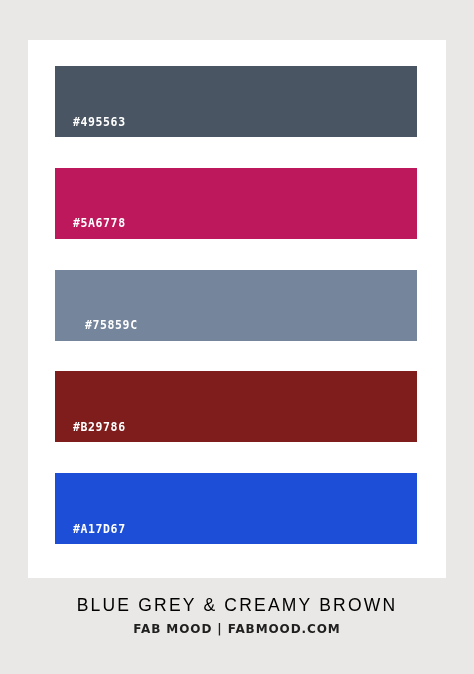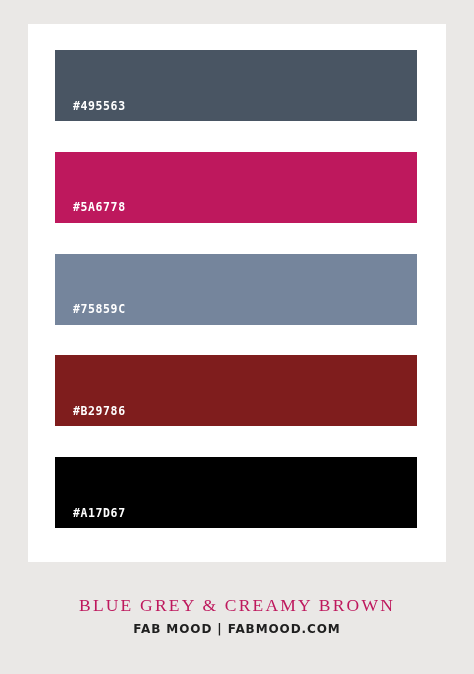--- a/index.html
+++ b/index.html
@@ -16,21 +16,21 @@
   .poster {
     position: relative;
     width: 474px;
     height: 674px;
     background: #eae8e6;
     box-sizing: border-box;
   }
   .card {
     position: absolute;
     left: 28px;
-    top: 24px;
+    top: 40px;
     width: 418px;
     height: 538px;
     background: #ffffff;
     box-sizing: border-box;
   }
   .swatch-stack {
     position: absolute;
     left: 27px;
     top: 26px;
     width: 362px;
@@ -59,25 +59,25 @@
     white-space: nowrap;
   }
   .caption {
     position: absolute;
     left: 0;
     top: 596px;
     width: 474px;
     text-align: center;
   }
   .caption-title {
-    font-family: Liberation Serif, serif;
+    font-family: Liberation Sans, sans-serif;
     font-size: 17.5px;
     font-weight: 400;
     letter-spacing: 2.2px;
-    color: #be185d;
+    color: #000000;
     line-height: 1.1;
     white-space: nowrap;
   }
   .caption-sub {
     margin-top: 8px;
     font-family: "DejaVu Sans", "Liberation Sans", sans-serif;
     font-size: 12px;
     font-weight: bold;
     letter-spacing: 0.9px;
     color: #1f1f1f;
@@ -96,29 +96,29 @@
 
       <div class="swatch" style="background-color: rgb(73, 85, 99);">
         <span class="swatch-label">#495563</span>
       </div>
 
       <div class="swatch" style="background-color: #be185d;">
         <span class="swatch-label">#5A6778</span>
       </div>
 
 
-      <div class="swatch" style="background-color: rgb(117, 133, 156);">
+      <div class="swatch" style="background-color: rgb(117, 133, 156); padding-left: 12px;">
         <span class="swatch-label">#75859C</span>
       </div>
 
       <div class="swatch" style="background-color: #7f1d1d;">
         <span class="swatch-label">#B29786</span>
       </div>
 
-      <div class="swatch" style="background-color: #000000;">
+      <div class="swatch" style="background-color: #1d4ed8;">
         <span class="swatch-label">#A17D67</span>
       </div>
 
     </div>
   </div>
 
   <div class="caption">
     <div class="caption-title">BLUE GREY &amp; CREAMY BROWN</div>
     <div class="caption-sub">FAB MOOD | FABMOOD.COM</div>
   </div>

